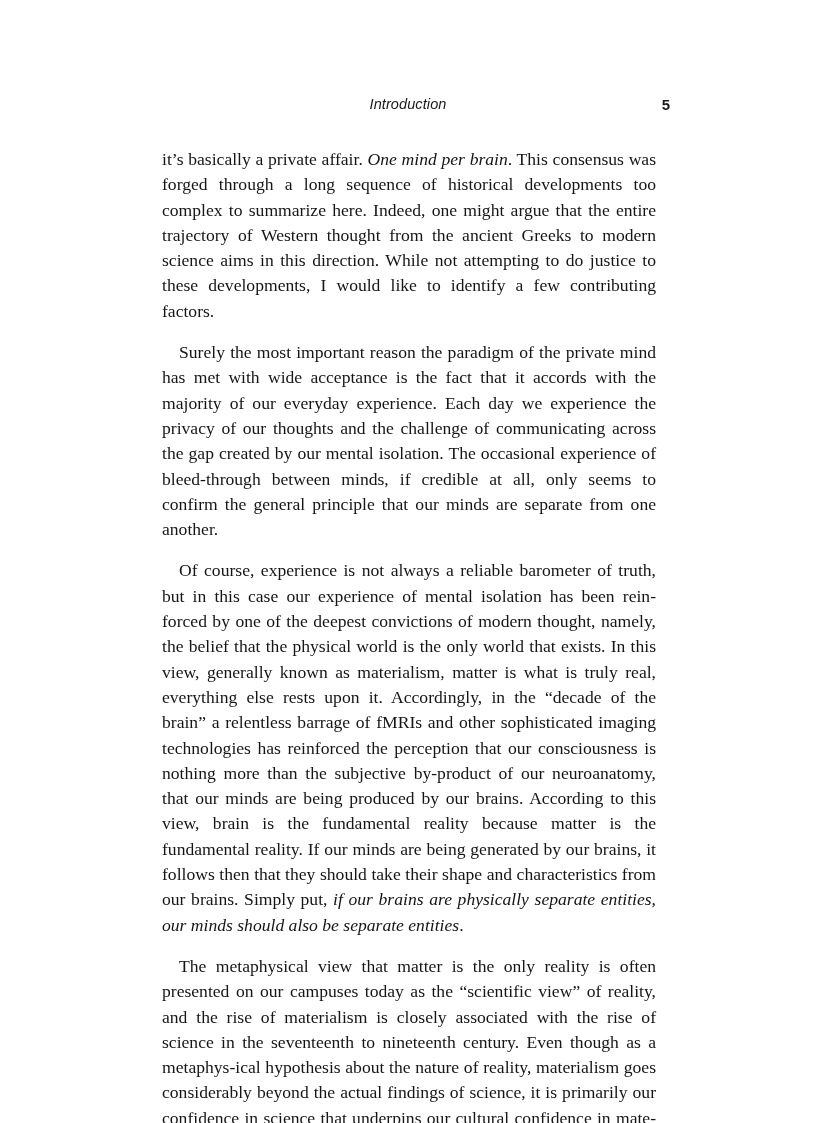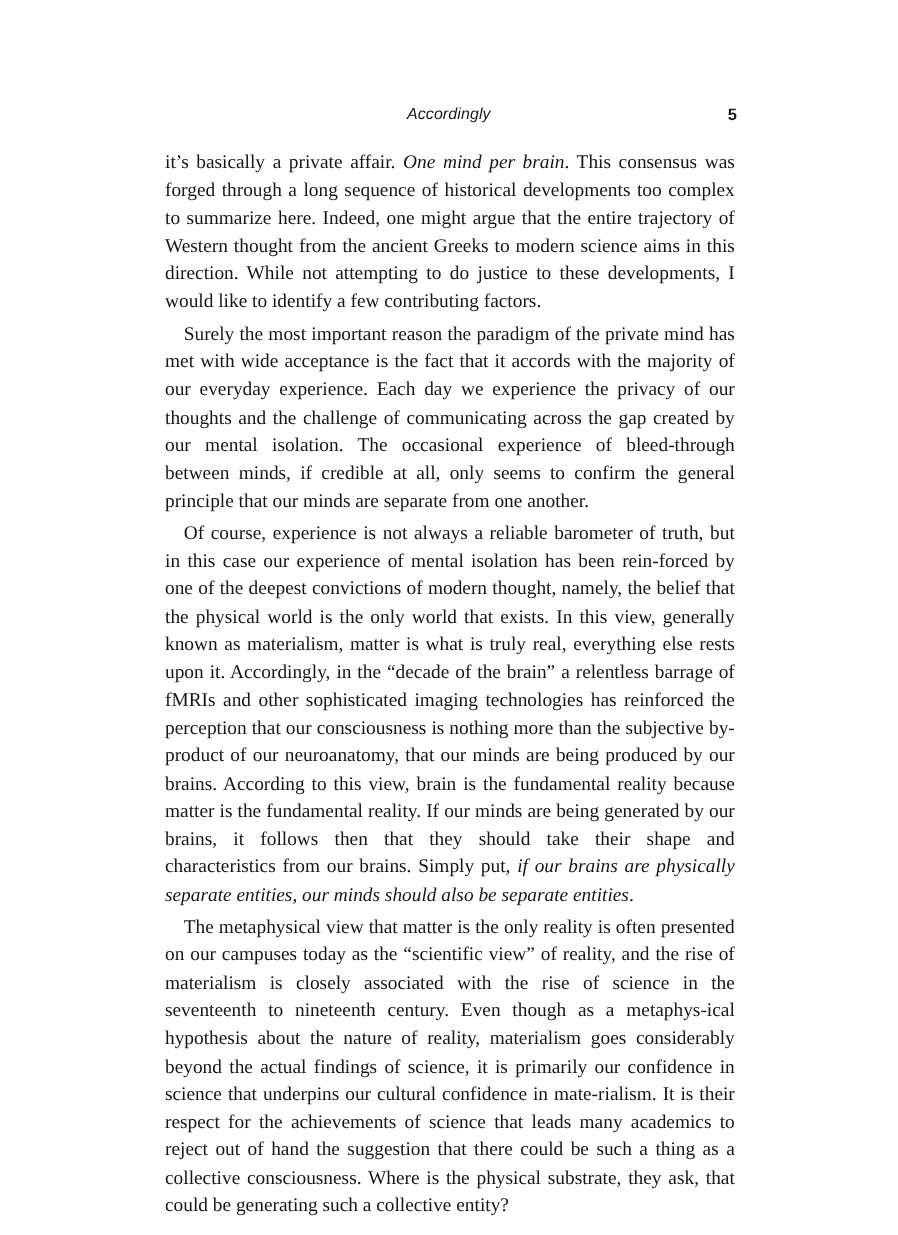--- a/index.html
+++ b/index.html
@@ -43,21 +43,21 @@
     font-weight: 700;
     color: #1a1a1a;
   }
   .textblock {
     position: absolute;
     left: 146px;
     top: 131px;
     width: 526px;
   }
   .textblock p {
-    margin: 4px;
+    margin: 16px;
     font-family: "Liberation Serif", "DejaVu Serif", serif;
     font-size: 17.6px;
     line-height: 25.3px;
     color: #151515;
     text-align: justify;
     text-justify: inter-word;
     text-indent: 17px;
     hyphens: manual;
     -webkit-hyphens: manual;
   }
@@ -67,21 +67,21 @@
   .textblock p em {
     font-style: italic;
   }
 </style>
 </head>
 <body>
 
 <div class="page">
 
   <div class="running-head">
-    <span class="rh-title">Accordingly</span>
+    <span class="rh-title">Introduction</span>
     <span class="rh-folio">5</span>
   </div>
 
   <div class="textblock">
       <p class="no-indent"><span>it’s basically a private affair. </span><em>One mind per brain</em><span>. This consensus was forged through a long sequence of historical developments too complex to summarize here. Indeed, one might argue that the entire trajectory of Western thought from the ancient Greeks to modern science aims in this direction. While not attempting to do justice to these developments, I would like to identify a few contributing factors.</span></p>
       <p><span>Surely the most important reason the paradigm of the private mind has met with wide acceptance is the fact that it accords with the majority of our everyday experience. Each day we experience the privacy of our thoughts and the challenge of communicating across the gap created by our mental isolation. The occasional experience of bleed-through between minds, if credible at all, only seems to confirm the general principle that our minds are separate from one another.</span></p>
       <p><span>Of course, experience is not always a reliable barometer of truth, but in this case our experience of mental isolation has been rein-forced by one of the deepest convictions of modern thought, namely, the belief that the physical world is the only world that exists. In this view, generally known as materialism, matter is what is truly real, everything else rests upon it. Accordingly, in the “decade of the brain” a relentless barrage of fMRIs and other sophisticated imaging technologies has reinforced the perception that our consciousness is nothing more than the subjective by-product of our neuroanatomy, that our minds are being produced by our brains. According to this view, brain is the fundamental reality because matter is the fundamental reality. If our minds are being generated by our brains, it follows then that they should take their shape and characteristics from our brains. Simply put, </span><em>if our brains are physically separate entities, our minds should also be separate entities</em><span>.</span></p>
       <p><span>The metaphysical view that matter is the only reality is often presented on our campuses today as the “scientific view” of reality, and the rise of materialism is closely associated with the rise of science in the seventeenth to nineteenth century. Even though as a metaphys-ical hypothesis about the nature of reality, materialism goes considerably beyond the actual findings of science, it is primarily our confidence in science that underpins our cultural confidence in mate-rialism. It is their respect for the achievements of science that leads many academics to reject out of hand the suggestion that there could be such a thing as a collective consciousness. Where is the physical substrate, they ask, that could be generating such a collective entity?</span></p>
     </div>
 

